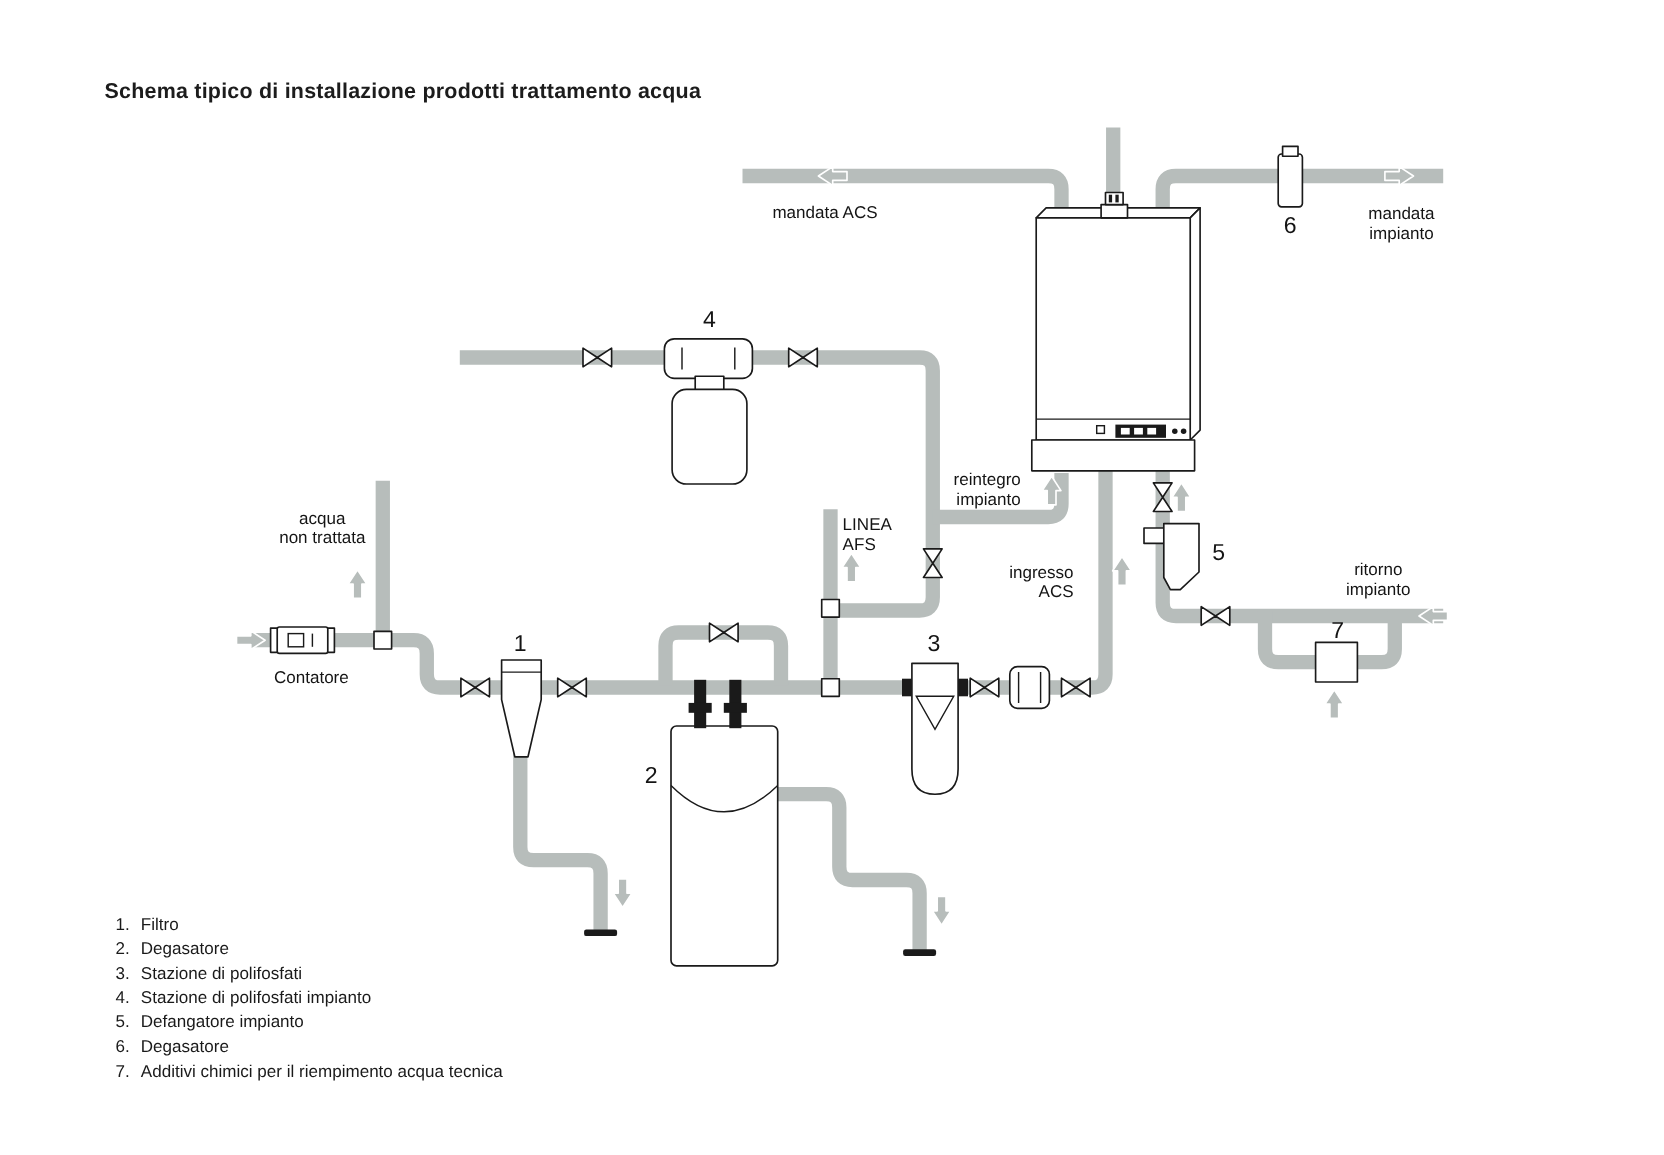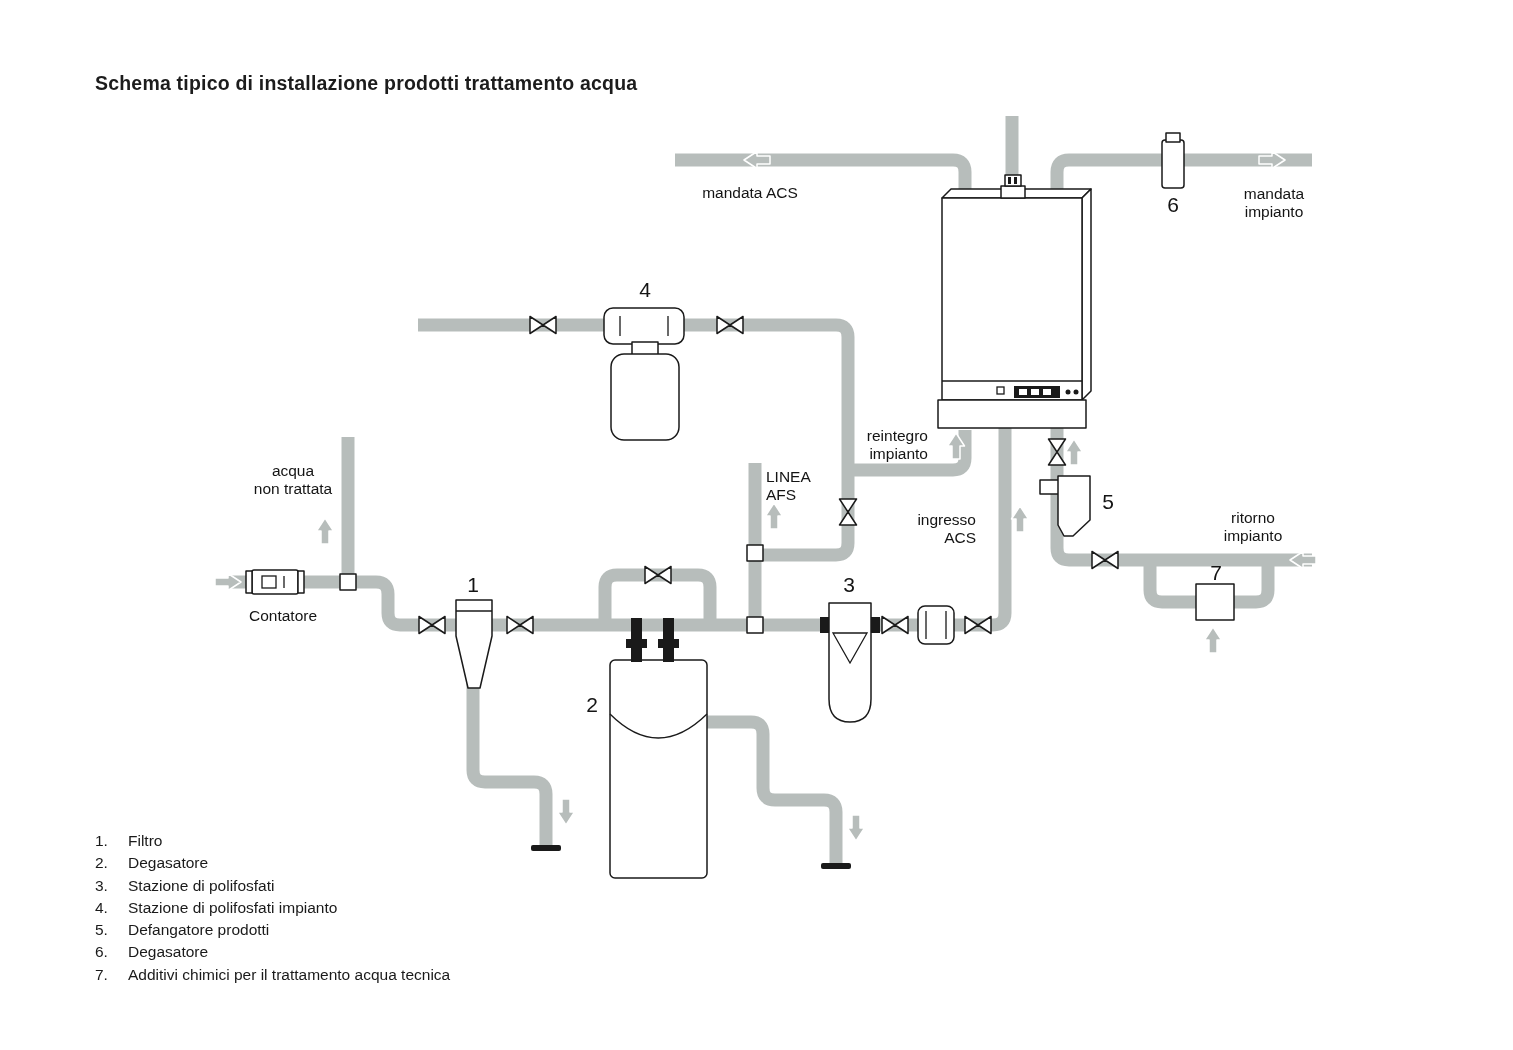--- a/index.html
+++ b/index.html
@@ -1,17 +1,17 @@
 <!DOCTYPE html>
 <html><head>
 <meta charset="utf-8">
 <style>
   html,body{margin:0;padding:0;background:#ffffff;}
   body{width:1513px;height:1050px;font-family:"Liberation Sans",sans-serif;color:#1a1a1a;}
-  .canvas{position:relative;width:1513px;height:1050px;background:#ffffff;overflow:hidden;}
+  .canvas{position:relative;width:1513px;height:1050px;background:#ffffff;overflow:hidden;text-align:center;}
   .title{position:absolute;left:95px;top:59px;font-size:19.5px;font-weight:bold;letter-spacing:.2px;color:#1c1c1c;}
   .legend{position:absolute;left:95px;top:832px;font-size:15.5px;color:#1a1a1a;}
   .legend-row{display:flex;align-items:flex-start;height:22.3px;}
   .legend-num{width:33px;flex:0 0 33px;}
   svg.diagram{position:absolute;left:0;top:0;}
   svg{font-family:"Liberation Sans",sans-serif;}
   .pipe{fill:none;stroke:#b7bdbb;stroke-width:13;}
   .comp{fill:#ffffff;stroke:#1a1a1a;stroke-width:1.5;stroke-linejoin:round;}
   .thin{fill:none;stroke:#1a1a1a;stroke-width:1.3;}
   .blk{fill:#1a1a1a;stroke:none;}
@@ -206,25 +206,25 @@
     <div class="legend-row">
       <span class="legend-num">3.</span>
       <span>Stazione di polifosfati</span>
     </div>
     <div class="legend-row">
       <span class="legend-num">4.</span>
       <span>Stazione di polifosfati impianto</span>
     </div>
     <div class="legend-row">
       <span class="legend-num">5.</span>
-      <span>Defangatore prodotti</span>
+      <span>Defangatore impianto</span>
     </div>
     <div class="legend-row">
       <span class="legend-num">6.</span>
       <span>Degasatore</span>
     </div>
     <div class="legend-row">
       <span class="legend-num">7.</span>
-      <span>Additivi chimici per il trattamento acqua tecnica</span>
+      <span>Additivi chimici per il riempimento acqua tecnica</span>
     </div>
   </div>
 
 </div>
 
 </body></html>

